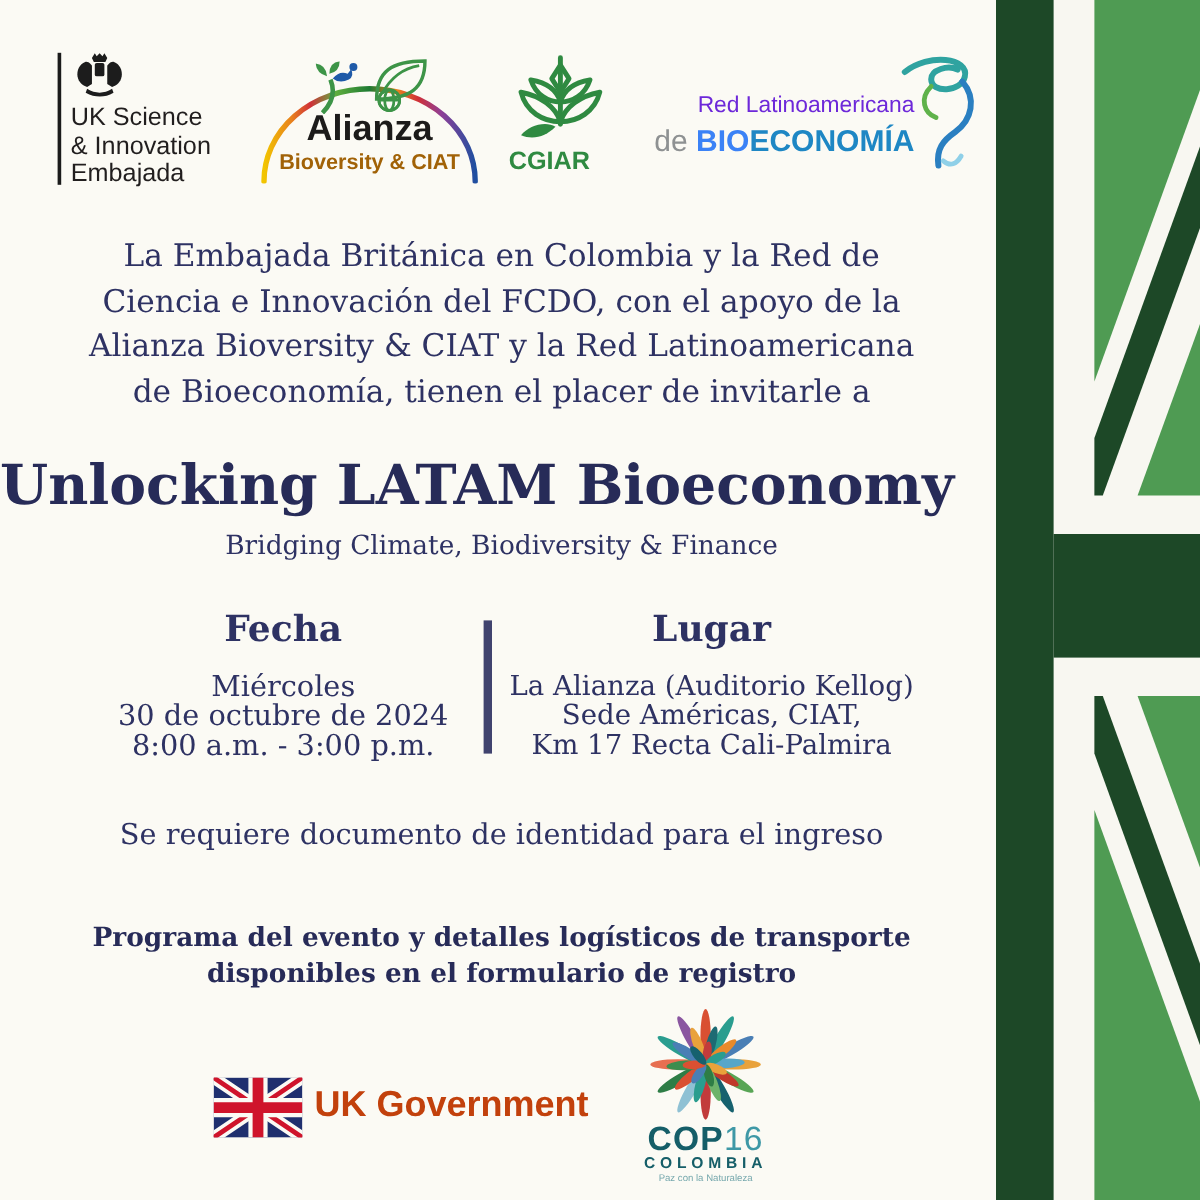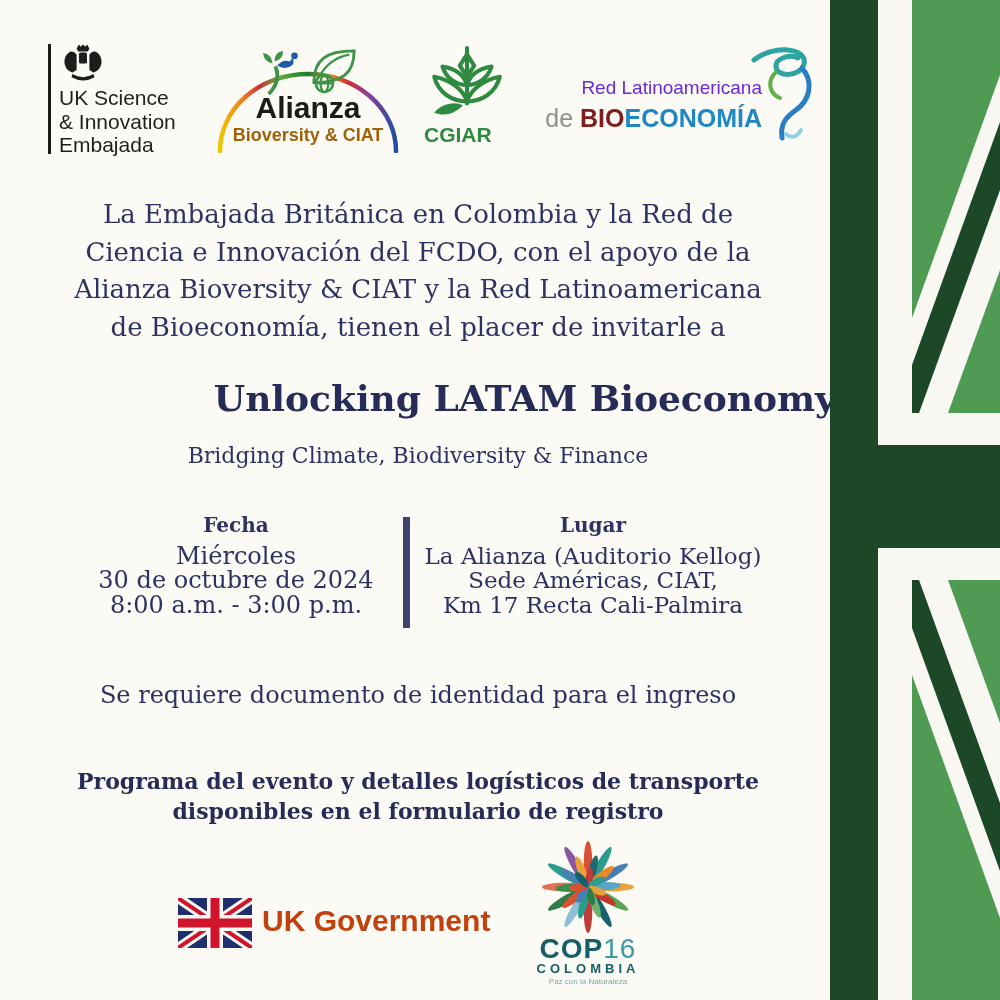--- a/index.html
+++ b/index.html
@@ -27,31 +27,31 @@
   .cgiar{left:424px;top:44px;width:86px;height:110px;text-align:center;}
   .cgiar-label{position:absolute;left:0;top:79px;width:86px;text-align:left;
                font-family:"Liberation Sans",sans-serif;font-weight:700;font-size:21px;color:#2f8a41;}
 
   .redlatam{left:530px;top:46px;width:290px;height:110px;}
   .rl-line1{position:absolute;left:0;top:31px;width:232px;text-align:right;
             font-family:"Liberation Sans",sans-serif;font-size:19px;color:#6d28d9;font-weight:400;}
   .rl-line2{position:absolute;left:0;top:58px;width:232px;text-align:right;
             font-family:"Liberation Sans",sans-serif;font-size:25px;}
   .rl-de{color:#8e9192;font-weight:400;}
-  .rl-bio{color:#7f1d1d;font-weight:700;}
+  .rl-bio{color:#3b82f6;font-weight:700;}
   .rl-eco{color:#1e87c4;font-weight:700;}
   .rl-swirl{position:absolute;left:216px;top:0px;}
 
   
   .intro{left:0;top:196px;width:836px;text-align:center;font-size:26px;line-height:37.5px;color:#2e3263;}
-  .title{left:0;top:377px;width:836px;text-align:right;font-size:36px;font-weight:bold;color:#272b58;}
+  .title{left:0;top:377px;width:836px;text-align:left;font-size:46px;font-weight:bold;color:#272b58;}
   .subtitle{left:0;top:443px;width:836px;text-align:center;font-size:22px;color:#2e3263;}
 
   .col{width:352px;text-align:center;color:#2e3263;}
-  .col .lbl{font-size:20px;font-weight:bold;margin-bottom:6px;}
+  .col .lbl{font-size:30px;font-weight:bold;margin-bottom:22px;}
   .fecha{left:60px;top:513px;font-size:24px;line-height:24.5px;}
   .lugar{left:417px;top:513px;font-size:23px;line-height:24.5px;}
   .divider{left:403px;top:517px;width:7px;height:111px;background:#40436e;}
 
   .registro{left:0;top:682px;width:836px;text-align:center;font-size:24px;line-height:27px;color:#2e3263;}
   .programa{left:0;top:767px;width:836px;text-align:center;font-size:22px;line-height:29.5px;
             font-weight:bold;color:#272b58;}
 
   
   .ukgov-flag{left:178px;top:898px;}

